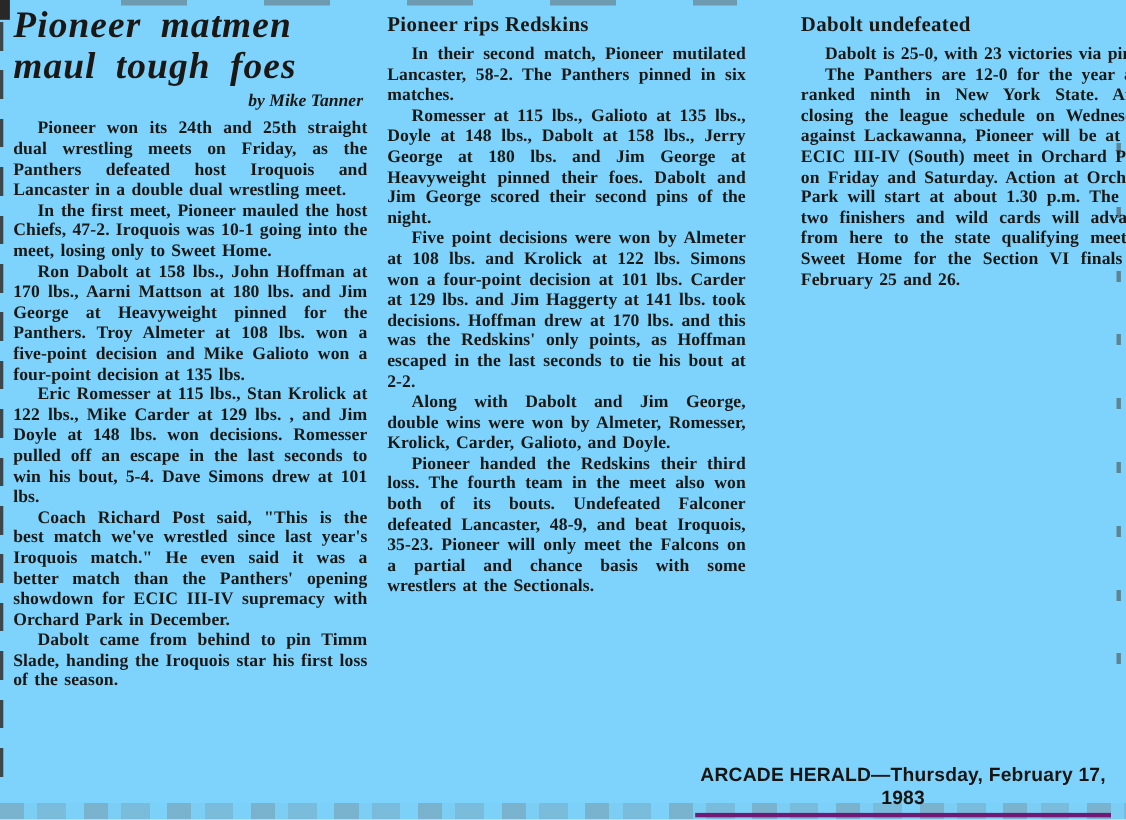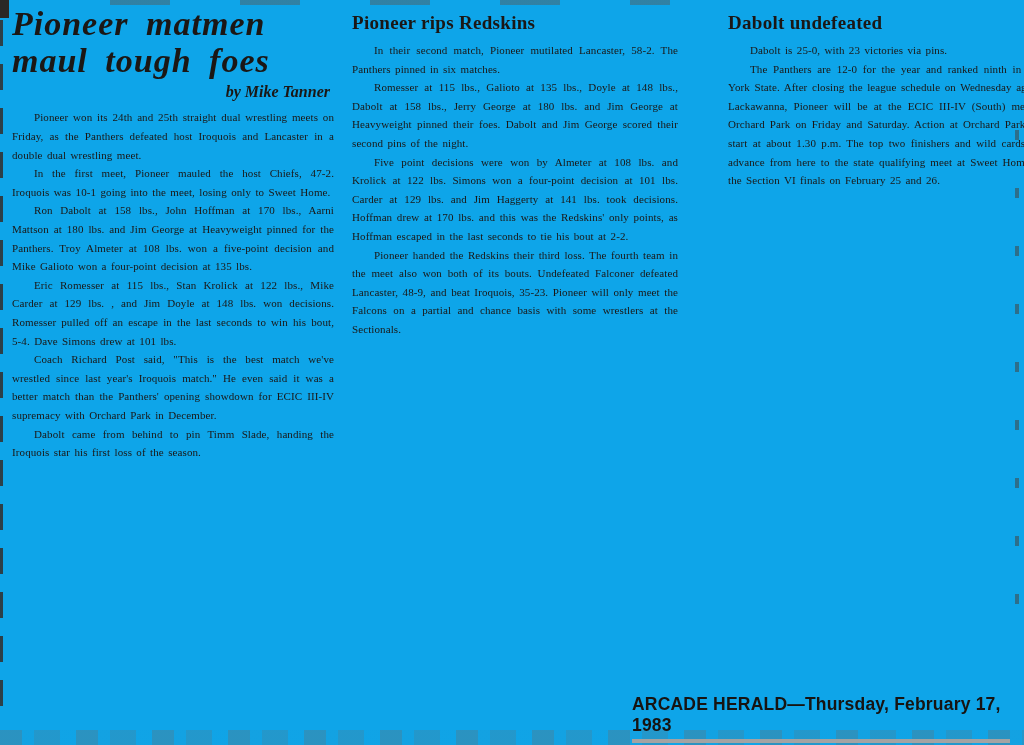--- a/index.html
+++ b/index.html
@@ -1,20 +1,20 @@
 <!DOCTYPE html>
 <html><head>
 <meta charset="utf-8">
 <style>
   html, body { margin: 0; padding: 0; background: #e8e8e6; }
   .page {
     position: relative;
     width: 1024px;
     height: 745px;
-    background: #0ea5e9;
+    background: #7dd3fc;
     overflow: hidden;
     font-family: "Liberation Serif", "DejaVu Serif", serif;
     color: #1b1715;
   }
   .col { position: absolute; }
   .col-left  { left: 12px;  top: 4px;  width: 322px; }
   .col-mid   { left: 352px; top: 12px; width: 326px; }
   .col-right { left: 728px; top: 12px; width: 320px; }
 
   .headline {
@@ -34,41 +34,41 @@
     padding-right: 4px;
     margin-bottom: 7px;
   }
   .col-heading {
     font-size: 19px;
     font-weight: 700;
     margin: 0 0 7px 0;
     letter-spacing: 0.3px;
   }
   .body-text p {
-    font-size: 11px;
-    font-weight: 400;
+    font-size: 16px;
+    font-weight: 700;
     line-height: 18.6px;
     text-align: justify;
     text-indent: 22px;
     margin: 0;
     word-spacing: 1.5px;
     letter-spacing: 0.1px;
   }
   .attribution {
     position: absolute;
     left: 632px;
     top: 694px;
     width: 378px;
-    text-align: left;
+    text-align: center;
     font-family: "Liberation Sans", sans-serif;
     font-size: 17.5px;
     font-weight: 700;
     color: #171412;
     padding-bottom: 3px;
-    border-bottom: 4px solid #a3a3a3;
+    border-bottom: 4px solid #701a75;
     letter-spacing: 0.2px;
   }
 
   
   .mark { position: absolute; background: #2a2826; }
   .corner-blot { left: 0; top: 0; width: 9px; height: 18px; }
   .edge-left {
     left: 0; top: 20px; width: 3px; height: 700px;
     background: repeating-linear-gradient(180deg,
       rgba(50,46,44,0.85) 0 26px, rgba(50,46,44,0) 26px 44px);
@@ -113,20 +113,21 @@
       <p>Dabolt came from behind to pin Timm Slade, handing the Iroquois star his first loss of the season.</p>
     </div>
   </div>
 
   <div class="col col-mid">
     <h2 class="col-heading">Pioneer rips Redskins</h2>
     <div class="body-text">
       <p>In their second match, Pioneer mutilated Lancaster, 58-2. The Panthers pinned in six matches.</p>
       <p>Romesser at 115 lbs., Galioto at 135 lbs., Doyle at 148 lbs., Dabolt at 158 lbs., Jerry George at 180 lbs. and Jim George at Heavyweight pinned their foes. Dabolt and Jim George scored their second pins of the night.</p>
       <p>Five point decisions were won by Almeter at 108 lbs. and Krolick at 122 lbs. Simons won a four-point decision at 101 lbs. Carder at 129 lbs. and Jim Haggerty at 141 lbs. took decisions. Hoffman drew at 170 lbs. and this was the Redskins' only points, as Hoffman escaped in the last seconds to tie his bout at 2-2.</p>
+      <p>Along with Dabolt and Jim George, double wins were won by Almeter, Romesser, Krolick, Carder, Galioto, and Doyle.</p>
       <p>Pioneer handed the Redskins their third loss. The fourth team in the meet also won both of its bouts. Undefeated Falconer defeated Lancaster, 48-9, and beat Iroquois, 35-23. Pioneer will only meet the Falcons on a partial and chance basis with some wrestlers at the Sectionals.</p>
     </div>
   </div>
 
   <div class="col col-right">
     <h2 class="col-heading">Dabolt undefeated</h2>
     <div class="body-text">
       <p>Dabolt is 25-0, with 23 victories via pins.</p>
       <p>The Panthers are 12-0 for the year and ranked ninth in New York State. After closing the league schedule on Wednesday against Lackawanna, Pioneer will be at the ECIC III-IV (South) meet in Orchard Park on Friday and Saturday. Action at Orchard Park will start at about 1.30 p.m. The top two finishers and wild cards will advance from here to the state qualifying meet at Sweet Home for the Section VI finals on February 25 and 26.</p>
     </div>

